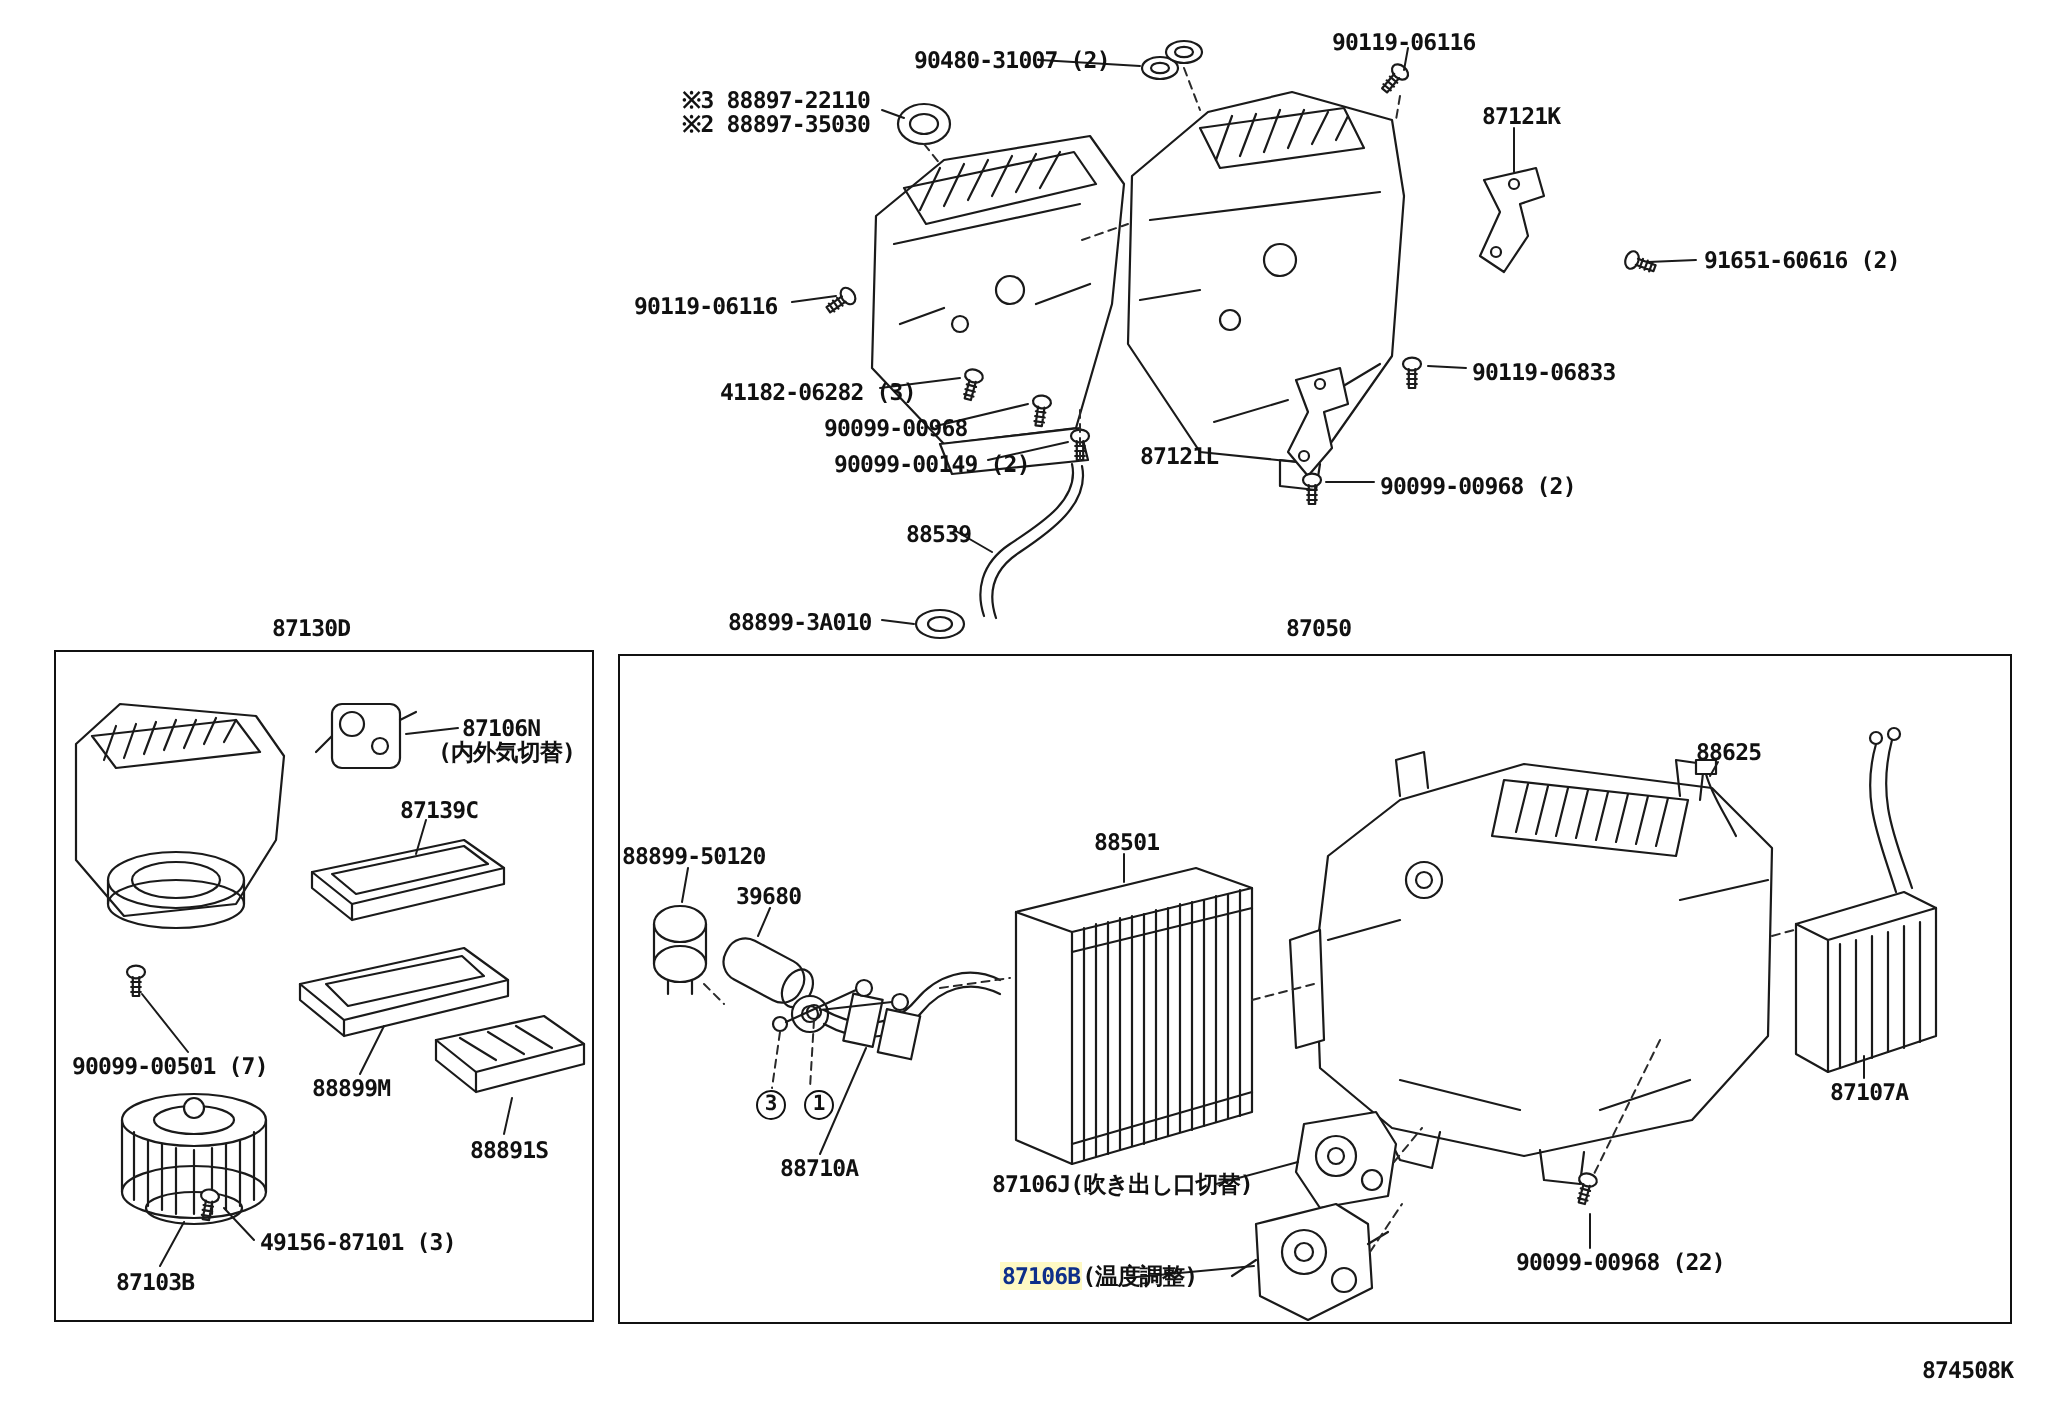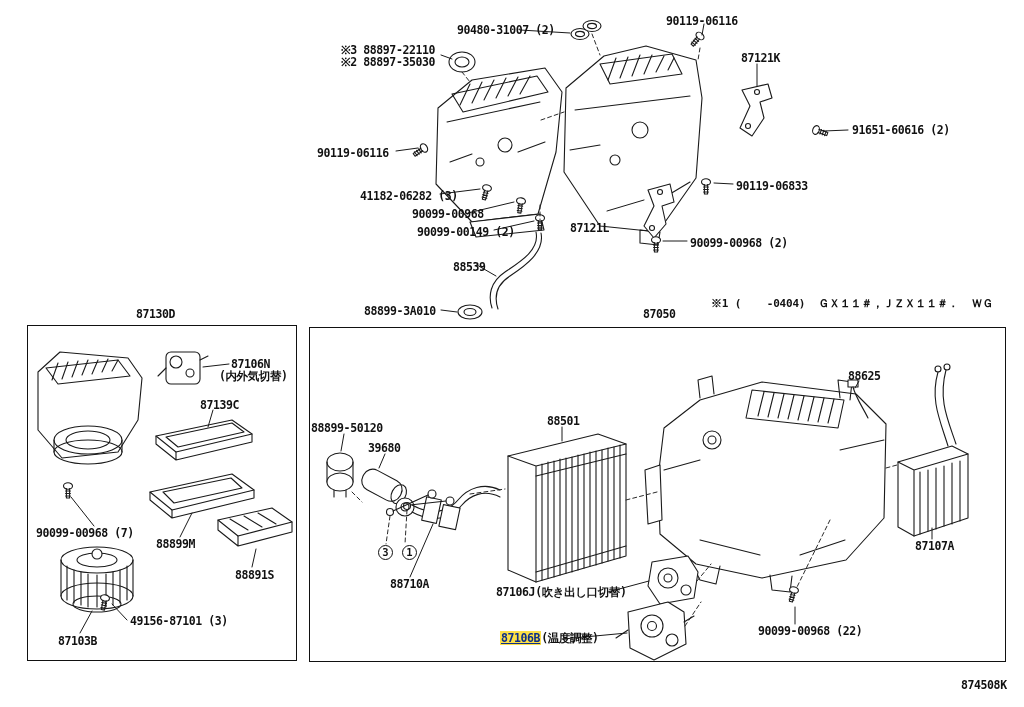--- a/index.html
+++ b/index.html
@@ -262,40 +262,39 @@
   <div class="lbl" style="left:360px;top:190px">41182-06282 (3)</div>
   <div class="lbl" style="left:412px;top:208px">90099-00968</div>
   <div class="lbl" style="left:570px;top:222px">87121L</div>
   <div class="lbl" style="left:417px;top:226px">90099-00149 (2)</div>
   <div class="lbl" style="left:690px;top:237px">90099-00968 (2)</div>
   <div class="lbl" style="left:453px;top:261px">88539</div>
   <div class="lbl" style="left:364px;top:305px">88899-3A010</div>
 
   <div class="lbl" style="left:136px;top:308px">87130D</div>
   <div class="lbl" style="left:643px;top:308px">87050</div>
-  <div class="lbl note" style="left:711px;top:298px">※1 (    -0404)  ＧＸ１１＃，ＪＺＸ１１＃．  ＷＧ</div>
 
   <div class="lbl" style="left:231px;top:358px">87106N</div>
   <div class="lbl" style="left:219px;top:370px">(内外気切替)</div>
   <div class="lbl" style="left:200px;top:399px">87139C</div>
-  <div class="lbl" style="left:36px;top:527px">90099-00968 (7)</div>
+  <div class="lbl" style="left:36px;top:527px">90099-00501 (7)</div>
   <div class="lbl" style="left:156px;top:538px">88899M</div>
   <div class="lbl" style="left:235px;top:569px">88891S</div>
   <div class="lbl" style="left:130px;top:615px">49156-87101 (3)</div>
   <div class="lbl" style="left:58px;top:635px">87103B</div>
 
   <div class="lbl" style="left:311px;top:422px">88899-50120</div>
   <div class="lbl" style="left:368px;top:442px">39680</div>
   <div class="lbl" style="left:547px;top:415px">88501</div>
   <div class="lbl" style="left:848px;top:370px">88625</div>
   <div class="lbl" style="left:915px;top:540px">87107A</div>
   <div class="lbl" style="left:390px;top:578px">88710A</div>
   <div class="lbl" style="left:496px;top:586px">87106J(吹き出し口切替)</div>
   <div class="lbl" style="left:758px;top:625px">90099-00968 (22)</div>
 
-  <div class="lbl" style="left:500px;top:632px"><span class="hl" style="background: #fde047; text-decoration: underline;">87106B</span><span>(温度調整)</span></div>
+  <div class="lbl" style="left:500px;top:632px"><span class="hl" style="background: #fef9c3;">87106B</span><span>(温度調整)</span></div>
 
   <div class="callout" style="left:378px;top:545px">3</div>
   <div class="callout" style="left:402px;top:545px">1</div>
 
   <div class="lbl footer-code" style="left:961px;top:679px">874508K</div>
 
 </div>
 
 </body></html>

